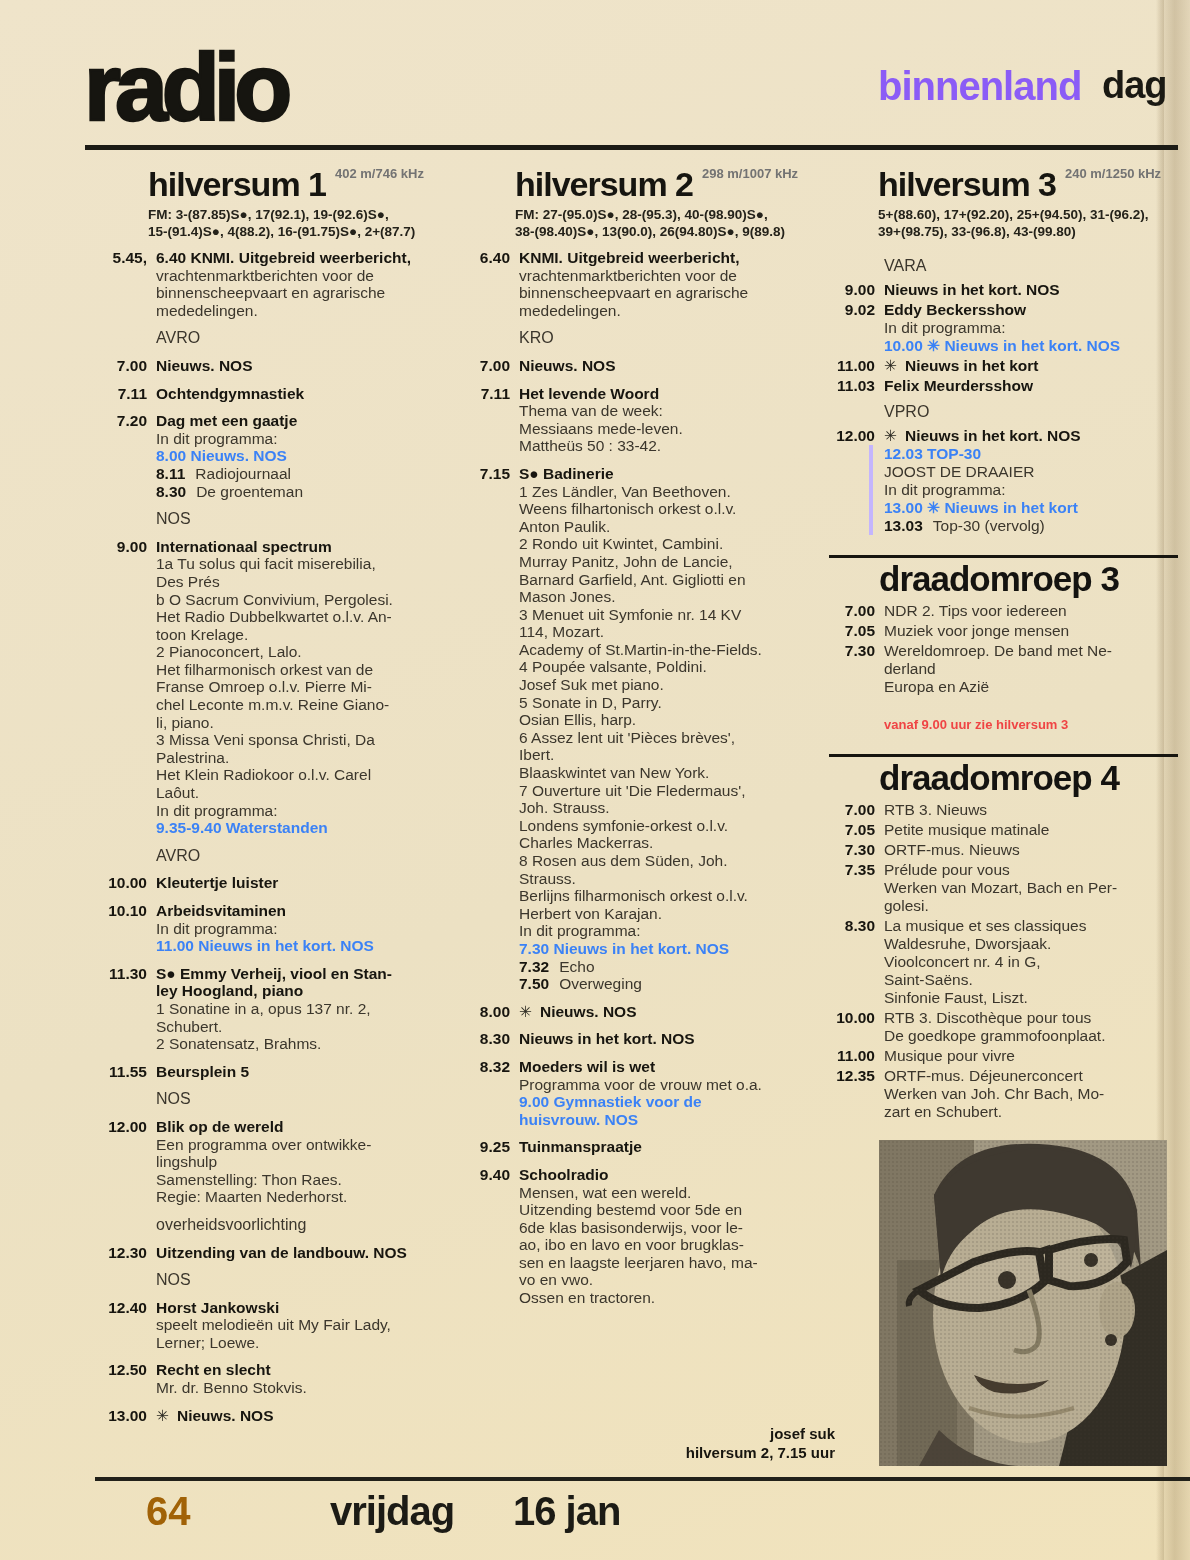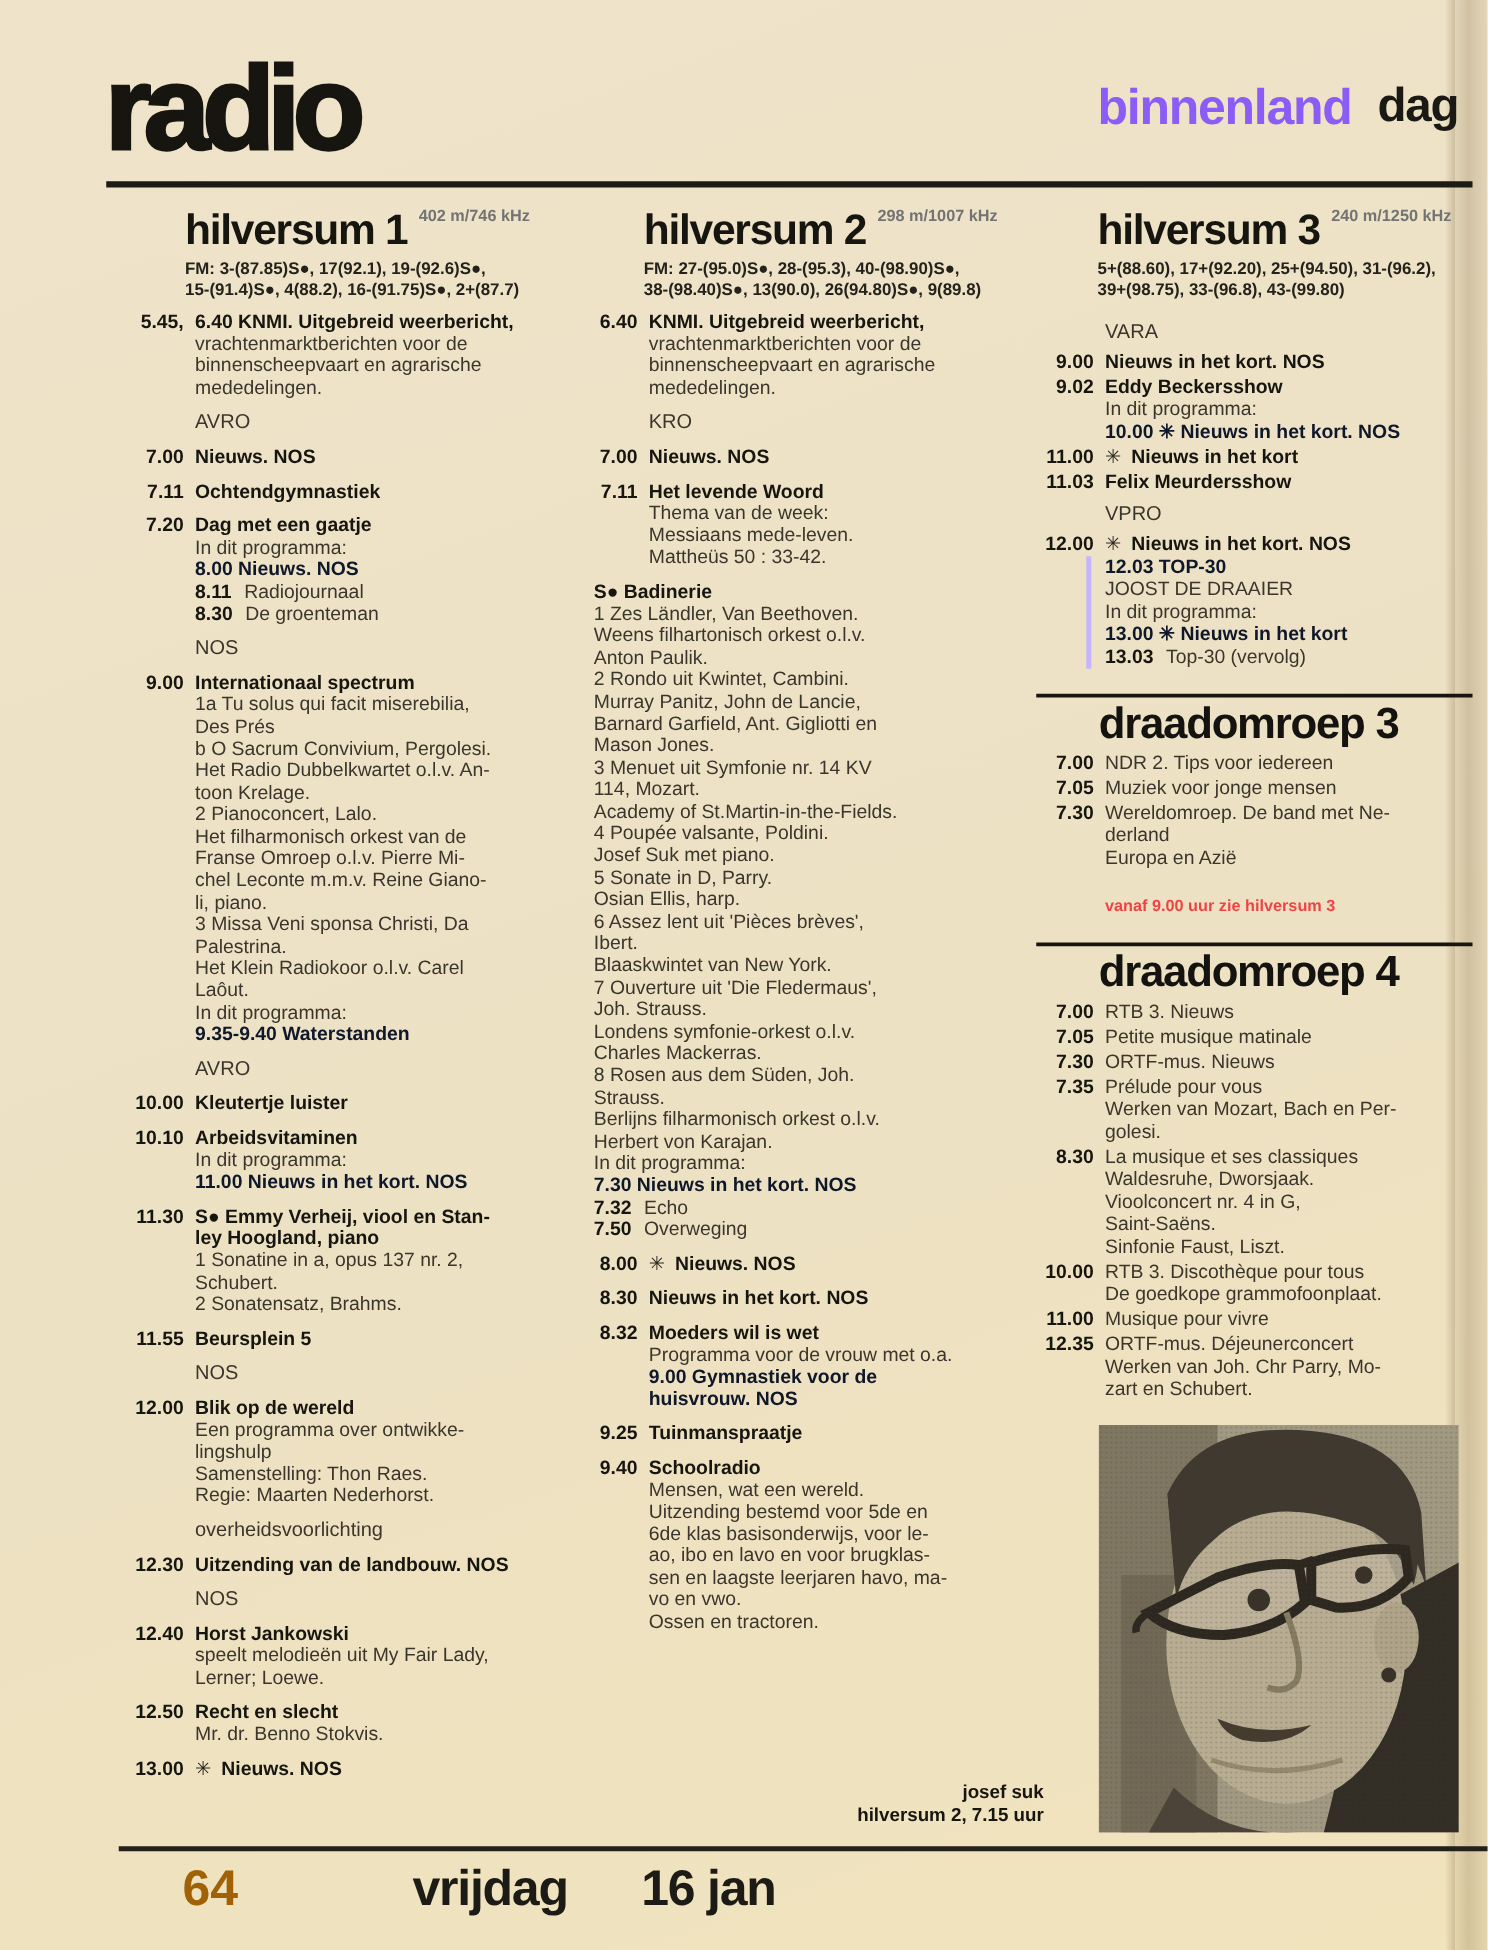--- a/index.html
+++ b/index.html
@@ -34,21 +34,21 @@
   .col{--tw:47px;}
   .col[data-column="1"]{--tw:44px;}
   .col[data-column="2"]{--tw:46px;line-height:18px;}
   .entry{display:flex;margin-bottom:10px;}
   .col[data-column="2"] .entry{margin-bottom:2px;}
   .time{flex:0 0 var(--tw);text-align:right;font-weight:bold;color:#17150f;white-space:nowrap;}
   .content{margin-left:9px;flex:1;min-width:0;}
   .title{font-weight:bold;color:#17150f;}
   .title.plain{font-weight:normal;color:#3b362c;}
   .pline{}
-  .b{font-weight:bold;color:#0f172a;}
+  .b{font-weight:bold;color:#3b82f6;}
   .subtm{font-weight:bold;color:#17150f;margin-right:10px;}
   .network{margin:4px 0 10px calc(var(--tw) + 9px);font-size:16px;color:#3b362c;}
   .col[data-column="2"] .network{margin:8px 0 6px calc(var(--tw) + 9px);}
   .rule{height:3px;background:#17150f;margin:20px 0 12px;}
   .dheading{font-size:35px;font-weight:bold;color:#141310;letter-spacing:-1px;margin:4px 0 14px 50px;}
   .small-note{font-size:13px;font-weight:bold;color:#ef4444;margin-top:20px;}
   .star{font-weight:normal;margin-right:8px;color:#2a2820;}
   .bar-block{border-left:4px solid #c4b5fd;margin-left:-15px;padding-left:11px;}
 
   
@@ -251,20 +251,21 @@
       <div class="entry">
         <div class="time">7.11</div>
         <div class="content">
           <div class="title">Het levende Woord</div>
           <div class="pline">Thema van de week:</div>
           <div class="pline">Messiaans mede-leven.</div>
           <div class="pline">Mattheüs 50 : 33-42.</div>
         </div>
       </div>
       <div class="entry">
+        <div class="time">7.15</div>
         <div class="content">
           <div class="title">S● Badinerie</div>
           <div class="pline">1 Zes Ländler, Van Beethoven.</div>
           <div class="pline">Weens filhartonisch orkest o.l.v.</div>
           <div class="pline">Anton Paulik.</div>
           <div class="pline">2 Rondo uit Kwintet, Cambini.</div>
           <div class="pline">Murray Panitz, John de Lancie,</div>
           <div class="pline">Barnard Garfield, Ant. Gigliotti en</div>
           <div class="pline">Mason Jones.</div>
           <div class="pline">3 Menuet uit Symfonie nr. 14 KV</div>
@@ -445,21 +446,21 @@
       <div class="entry">
         <div class="time">11.00</div>
         <div class="content">
           <div class="title plain">Musique pour vivre</div>
         </div>
       </div>
       <div class="entry">
         <div class="time">12.35</div>
         <div class="content">
           <div class="title plain">ORTF-mus.  Déjeunerconcert</div>
-          <div class="pline">Werken van Joh. Chr Parry, Mo-</div>
+          <div class="pline">Werken van Joh. Chr Bach, Mo-</div>
           <div class="pline">zart en Schubert.</div>
         </div>
       </div>
     </div>
 </div>
 
 <div class="photo">
   <svg width="288" height="326" viewBox="0 0 288 326" xmlns="http://www.w3.org/2000/svg">
     <defs>
       <pattern id="dots" width="4" height="4" patternUnits="userSpaceOnUse">

